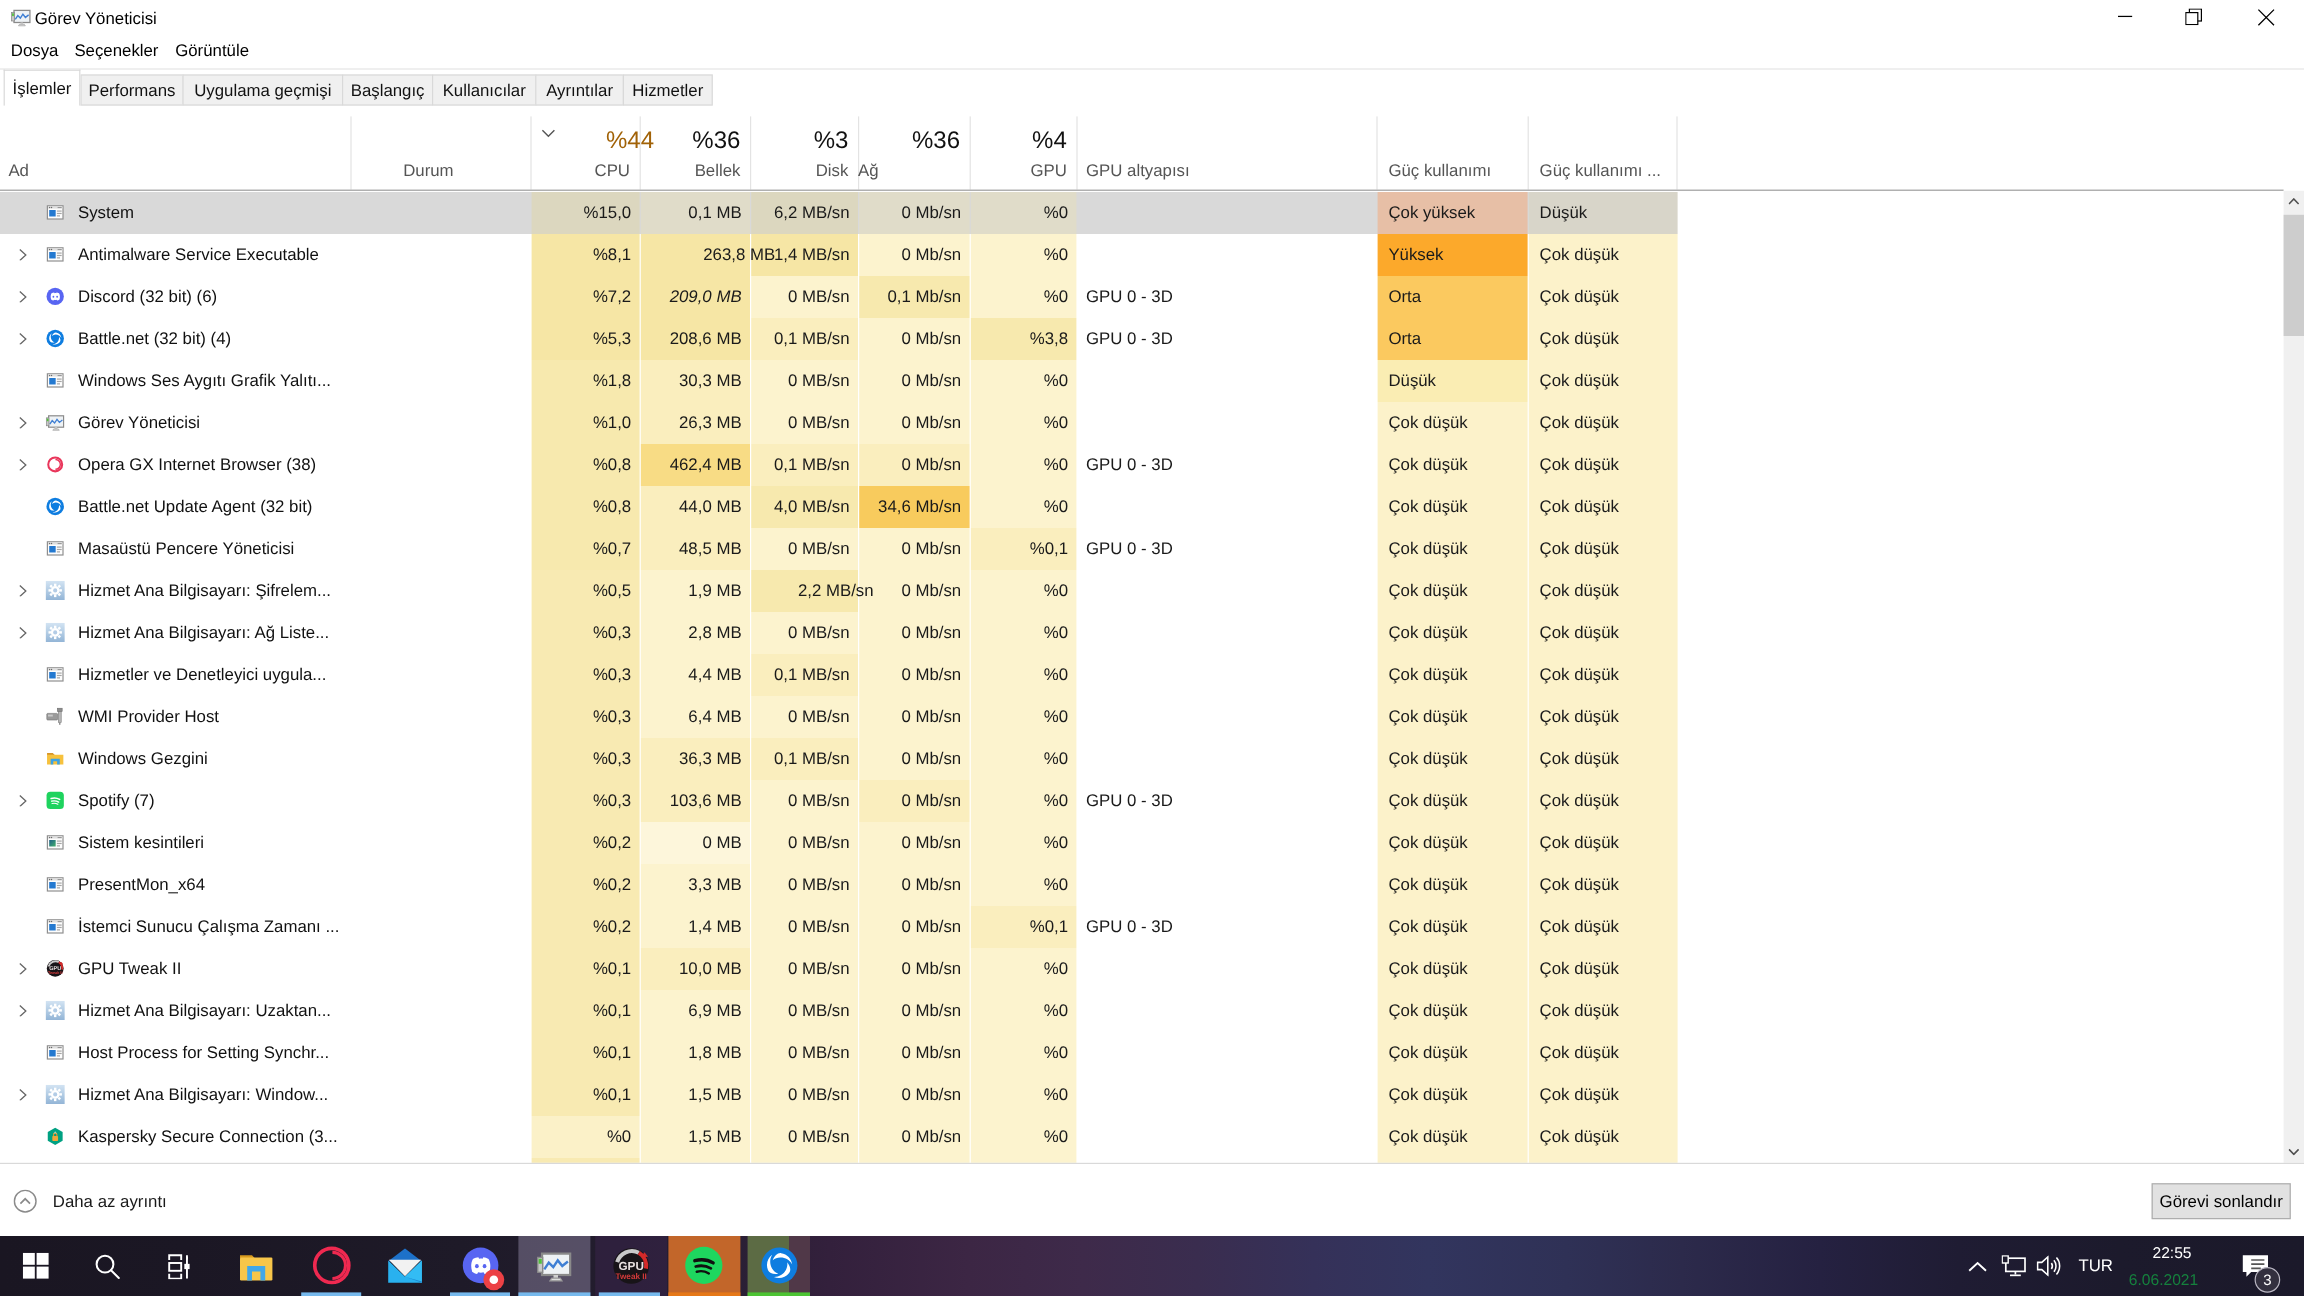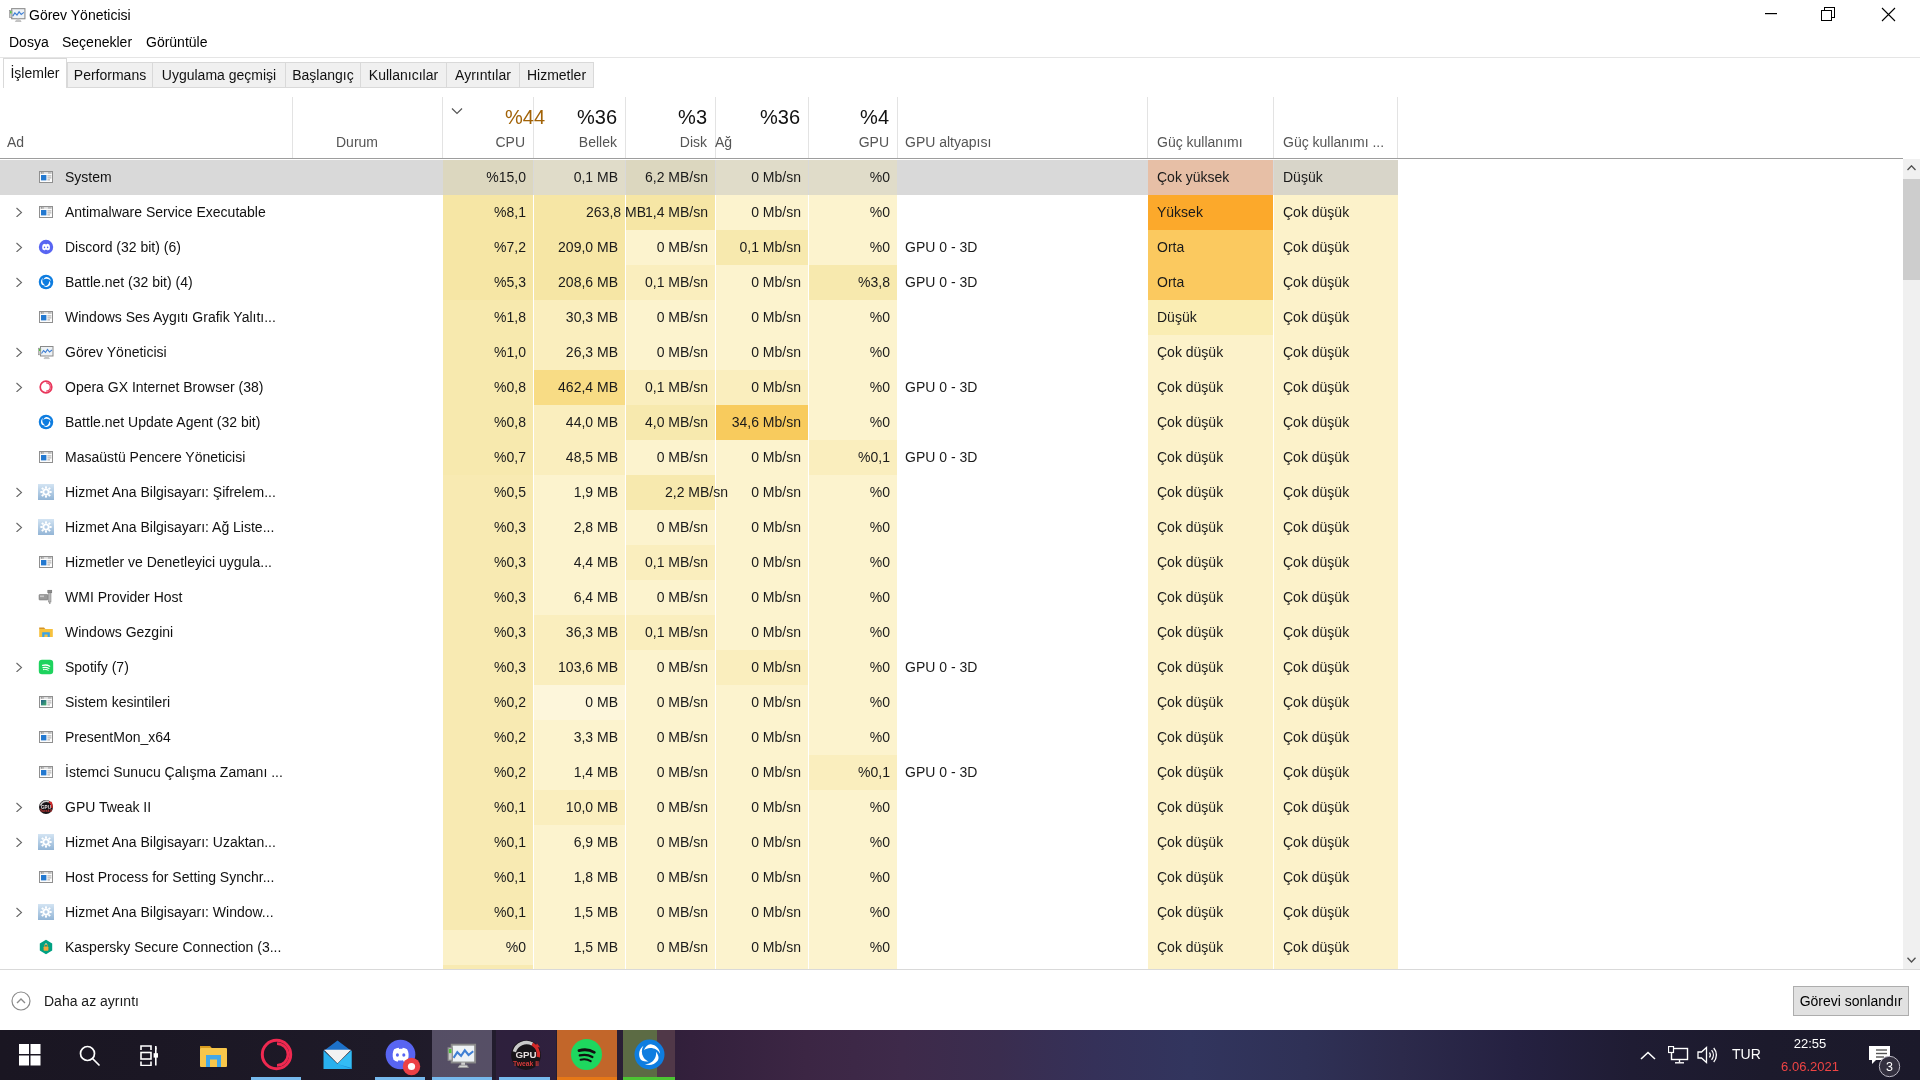--- a/index.html
+++ b/index.html
@@ -143,21 +143,21 @@
       <path d="M2.5 1 L7.5 5.5 L2.5 10" stroke="#666" fill="none" stroke-width="1.1"></path>
     </svg>
     <div class="icon16" style="left:38px;top:239px;"><svg width="16" height="16" viewBox="0 0 16 16">
         <circle cx="8" cy="8" r="7.2" fill="#5865F2"></circle>
         <path d="M4.6 10.6 C3.9 8.4 4.2 6.6 4.9 5.4 C5.7 5 6.4 4.8 7.1 4.7 L7.4 5.3 C8 5.2 8.4 5.2 8.8 5.3 L9.1 4.7 C9.8 4.8 10.5 5 11.2 5.4 C12 6.7 12.2 8.5 11.6 10.6 C10.9 11.1 10.2 11.4 9.6 11.5 L9.2 10.8 C8.5 11 7.7 11 7 10.8 L6.6 11.5 C5.9 11.4 5.2 11.1 4.6 10.6 Z" fill="#fff"></path>
         <ellipse cx="6.5" cy="8.3" rx="0.75" ry="0.85" fill="#5865F2"></ellipse>
         <ellipse cx="9.6" cy="8.3" rx="0.75" ry="0.85" fill="#5865F2"></ellipse>
       </svg></div>
     <div class="rowname" style="left:65px;top:230px;">Discord (32 bit) (6)</div>
     <div class="cellnum" style="left:442px;top:230px;width:84px;">%7,2</div>
-    <div class="cellnum" style="left:533px;top:230px;width:85px;">209,0 MB</div>
+    <div class="cellnum" style="left:533px;top:230px;width:85px;font-style:italic;">209,0 MB</div>
     <div class="cellnum" style="left:625px;top:230px;width:83px;">0 MB/sn</div>
     <div class="cellnum" style="left:715px;top:230px;width:86px;">0,1 Mb/sn</div>
     <div class="cellnum" style="left:808px;top:230px;width:82px;">%0</div>
     <div class="engtxt" style="left:905px;top:230px;">GPU 0 - 3D</div>
     <div class="pwrtxt" style="left:1157px;top:230px;">Orta</div>
     <div class="pwrtxt" style="left:1283px;top:230px;">Çok düşük</div>
     <div class="cellbg" style="left:443px;top:265px;width:90px;background:#F6E6A5;"></div>
     <div class="cellbg" style="left:534px;top:265px;width:91px;background:#F6E6A5;"></div>
     <div class="cellbg" style="left:626px;top:265px;width:89px;background:#FAEEBE;"></div>
     <div class="cellbg" style="left:716px;top:265px;width:92px;background:#FCF3CE;"></div>
@@ -858,21 +858,21 @@
     <line x1="7" y1="16.8" x2="16" y2="16.8" stroke="#fff" stroke-width="1.4"></line>
   </svg>
 <svg class="abs" style="left:1697px;top:1046px;" width="22" height="18">
     <polygon points="1,6 4.5,6 9.5,1.5 9.5,16.5 4.5,12 1,12" fill="none" stroke="#fff" stroke-width="1.3"></polygon>
     <path d="M12.5 6.5 A4.5 4.5 0 0 1 12.5 11.5" stroke="#fff" fill="none" stroke-width="1.3"></path>
     <path d="M14.6 4.2 A7.5 7.5 0 0 1 14.6 13.8" stroke="#fff" fill="none" stroke-width="1.3"></path>
     <path d="M16.7 2 A10.5 10.5 0 0 1 16.7 16" stroke="#fff" fill="none" stroke-width="1.3"></path>
   </svg>
 <div class="abs" style="left:1732px;top:1046px;font-size:14px;color:#fff;">TUR</div>
 <div class="abs" style="left:1774px;top:1036px;width:72px;text-align:center;font-size:13px;color:#fff;">22:55</div>
-<div class="abs" style="left:1774px;top:1059px;width:72px;text-align:center;font-size:13px;color:#ef4444;">6.06.2021</div>
+<div class="abs" style="left:1774px;top:1059px;width:72px;text-align:left;font-size:13px;color:#15803d;">6.06.2021</div>
 <svg class="abs" style="left:1868px;top:1045px;" width="23" height="20">
     <path d="M1 1 H22 V15 H8 L4 19 V15 H1 Z" fill="#fff"></path>
     <line x1="8" y1="5" x2="19" y2="5" stroke="#555" stroke-width="1.4"></line>
     <line x1="8" y1="8.5" x2="19" y2="8.5" stroke="#555" stroke-width="1.4"></line>
     <line x1="8" y1="12" x2="16" y2="12" stroke="#555" stroke-width="1.4"></line>
   </svg>
 <svg class="abs" style="left:1878px;top:1055px;" width="23" height="23">
     <circle cx="11.5" cy="11.5" r="10.2" fill="#33303f" stroke="#bbb8c4" stroke-width="1"></circle>
     <text x="11.5" y="16" font-size="12.5" fill="#fff" text-anchor="middle" font-family="Liberation Sans,sans-serif">3</text>
   </svg>

